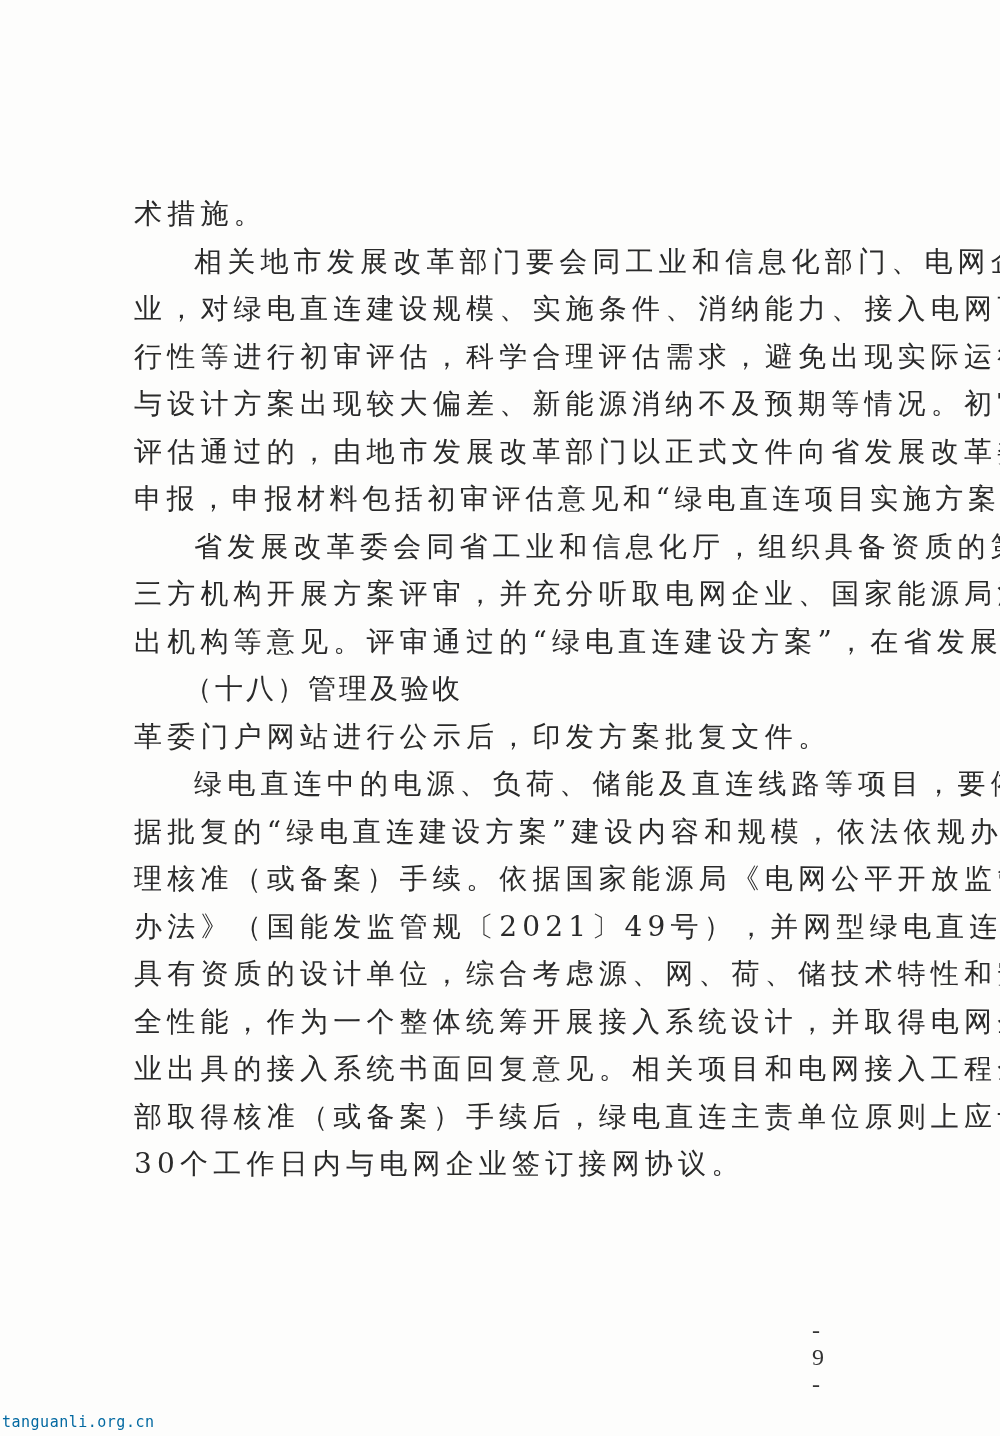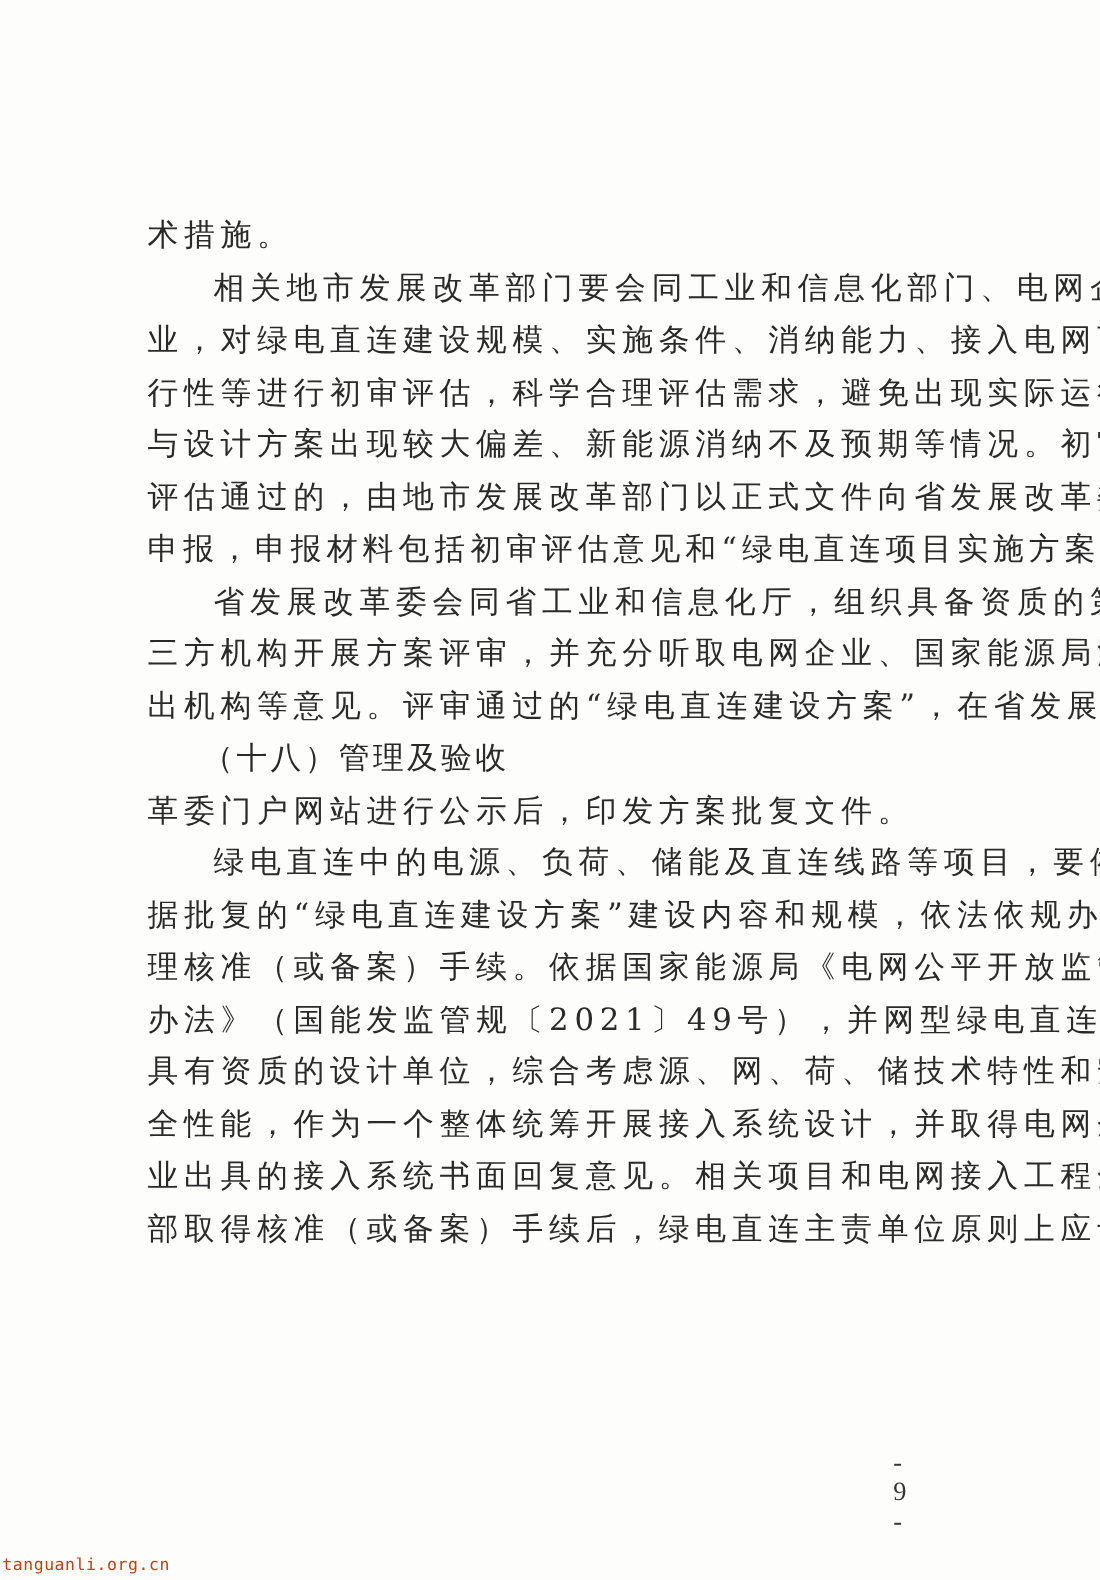--- a/index.html
+++ b/index.html
@@ -44,21 +44,21 @@
     letter-spacing: 6px;
     color: #333;
     font-family: "Liberation Serif", serif;
   }
   .watermark {
     position: absolute;
     left: 2px;
     top: 1413px;
     font-family: "DejaVu Sans Mono", monospace;
     font-size: 15px;
-    color: #c2410c;
+    color: #0369a1;
     letter-spacing: 0.5px;
   }
 </style>
 </head>
 <body>
 
 <div class="page">
   <div class="text-block">
     <div class="line">术措施。</div>
     <div class="line indent">相关地市发展改革部门要会同工业和信息化部门、电网企</div>
@@ -73,18 +73,19 @@
     <div class="line heading">（十八）管理及验收</div>
     <div class="line">革委门户网站进行公示后，印发方案批复文件。</div>
     <div class="line indent">绿电直连中的电源、负荷、储能及直连线路等项目，要依</div>
     <div class="line">据批复的“绿电直连建设方案”建设内容和规模，依法依规办</div>
     <div class="line">理核准（或备案）手续。依据国家能源局《电网公平开放监管</div>
     <div class="line">办法》（国能发监管规〔2021〕49号），并网型绿电直连应委托</div>
     <div class="line">具有资质的设计单位，综合考虑源、网、荷、储技术特性和安</div>
     <div class="line">全性能，作为一个整体统筹开展接入系统设计，并取得电网企</div>
     <div class="line">业出具的接入系统书面回复意见。相关项目和电网接入工程全</div>
     <div class="line">部取得核准（或备案）手续后，绿电直连主责单位原则上应于</div>
+    <div class="line">30个工作日内与电网企业签订接网协议。</div>
   </div>
 
   <div class="page-number">- 9 -</div>
 
   <div class="watermark">tanguanli.org.cn</div>
 </div>
 
 </body></html>

